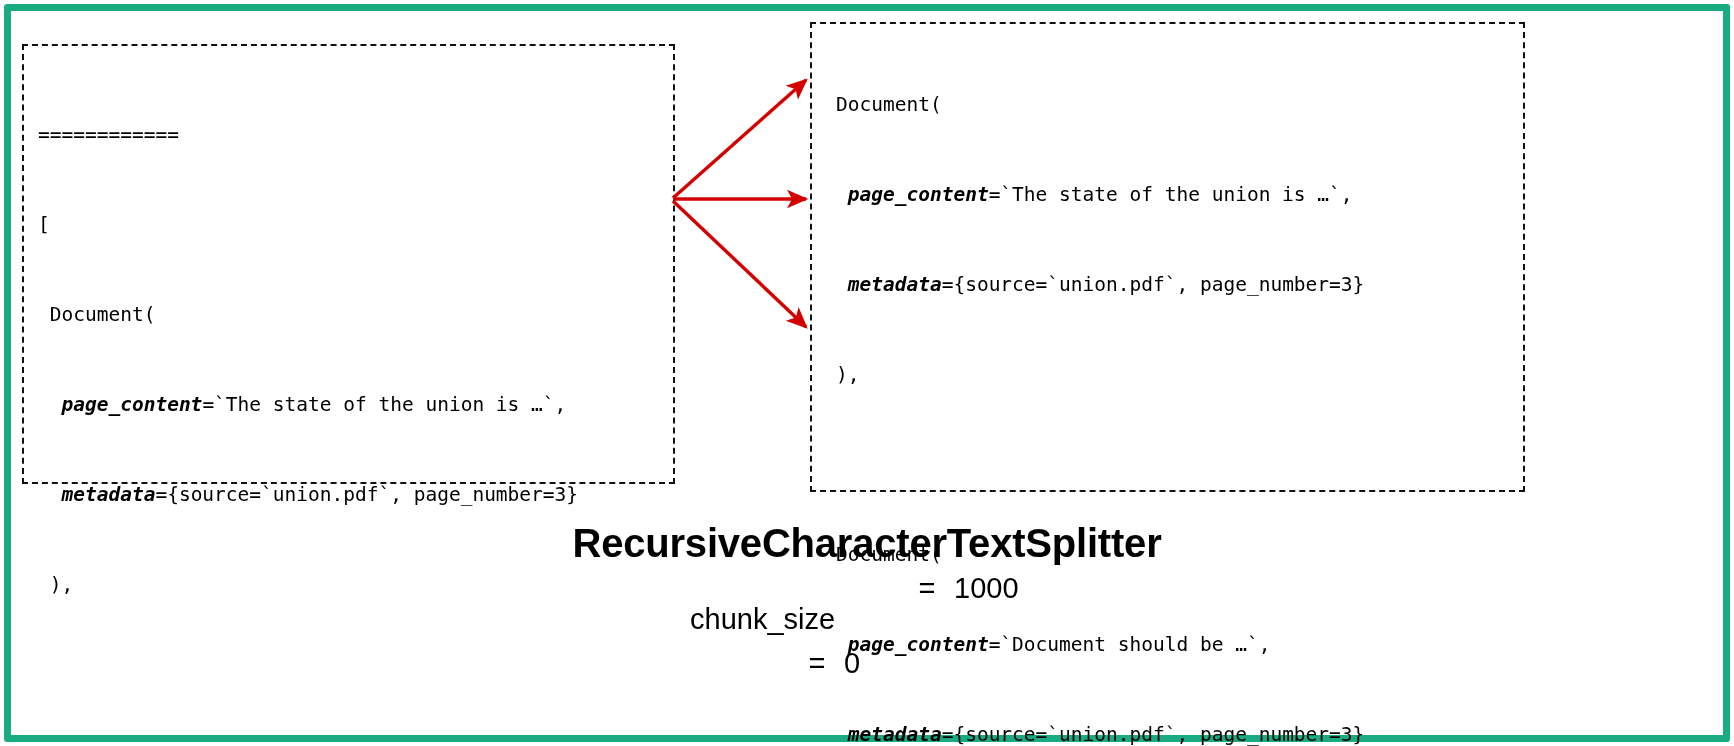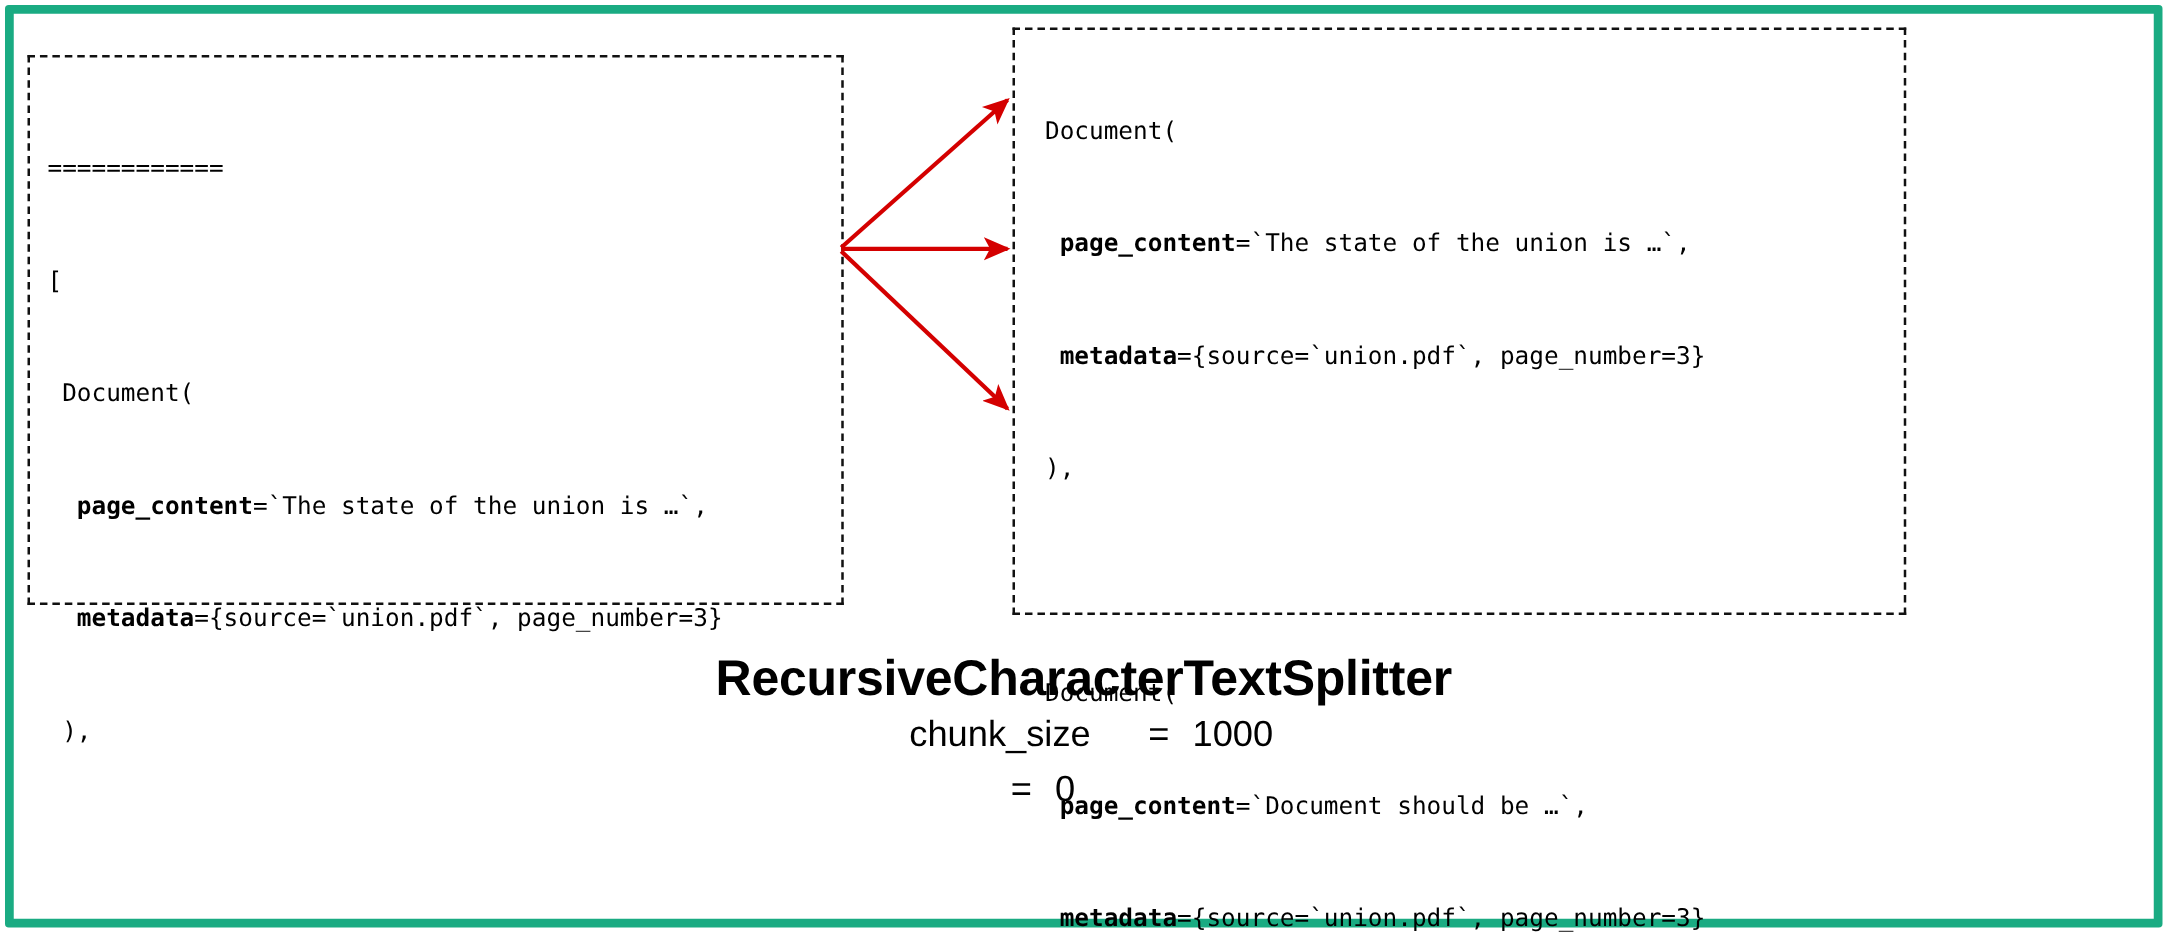--- a/index.html
+++ b/index.html
@@ -67,20 +67,21 @@
   #right-code {
     left: 836px;
     top: 30px;
   }
   .code-line {
     white-space: pre;
     height: 30px;
   }
   .kw {
     font-weight: bold;
+    font-style: italic;
   }
 
   
   #arrow-layer {
     position: absolute;
     left: 0;
     top: 0;
     width: 1734px;
     height: 746px;
     pointer-events: none;
@@ -104,23 +105,24 @@
   }
   .param-row {
     font-family: "Liberation Sans", sans-serif;
     font-size: 29px;
     color: #000000;
     line-height: 44px;
     display: flex;
     justify-content: center;
   }
   .param-name {
-    text-align: center;
+    text-align: left;
     width: 220px;
     white-space: pre;
+    margin-top: 31px;
   }
   .param-eq {
     width: 34px;
     text-align: center;
   }
   .param-value {
     width: 90px;
     text-align: left;
     padding-left: 10px;
   }

